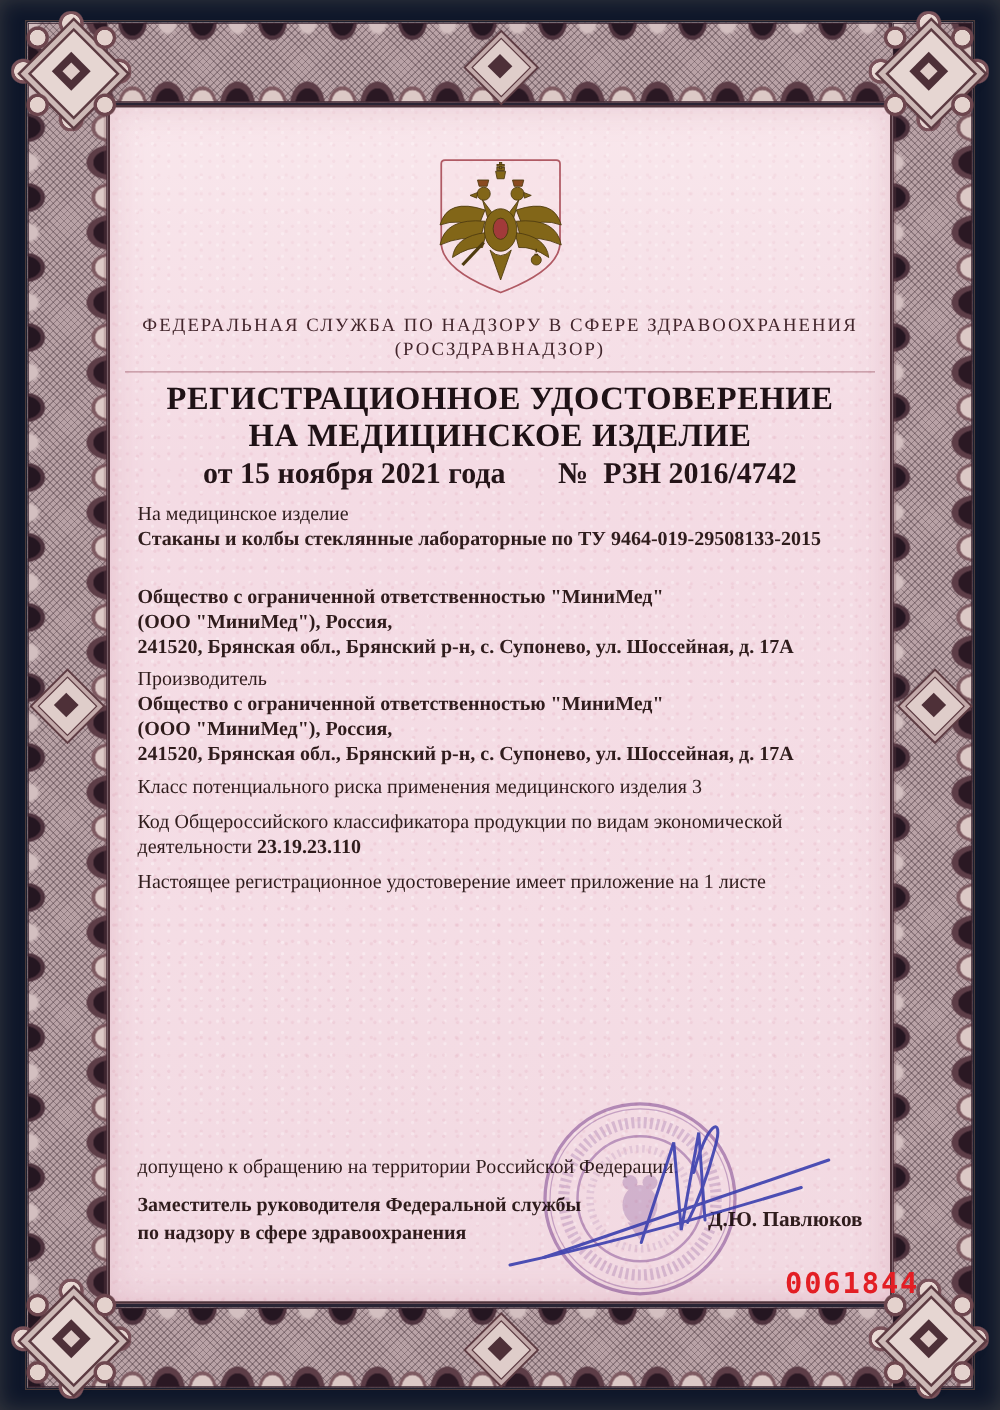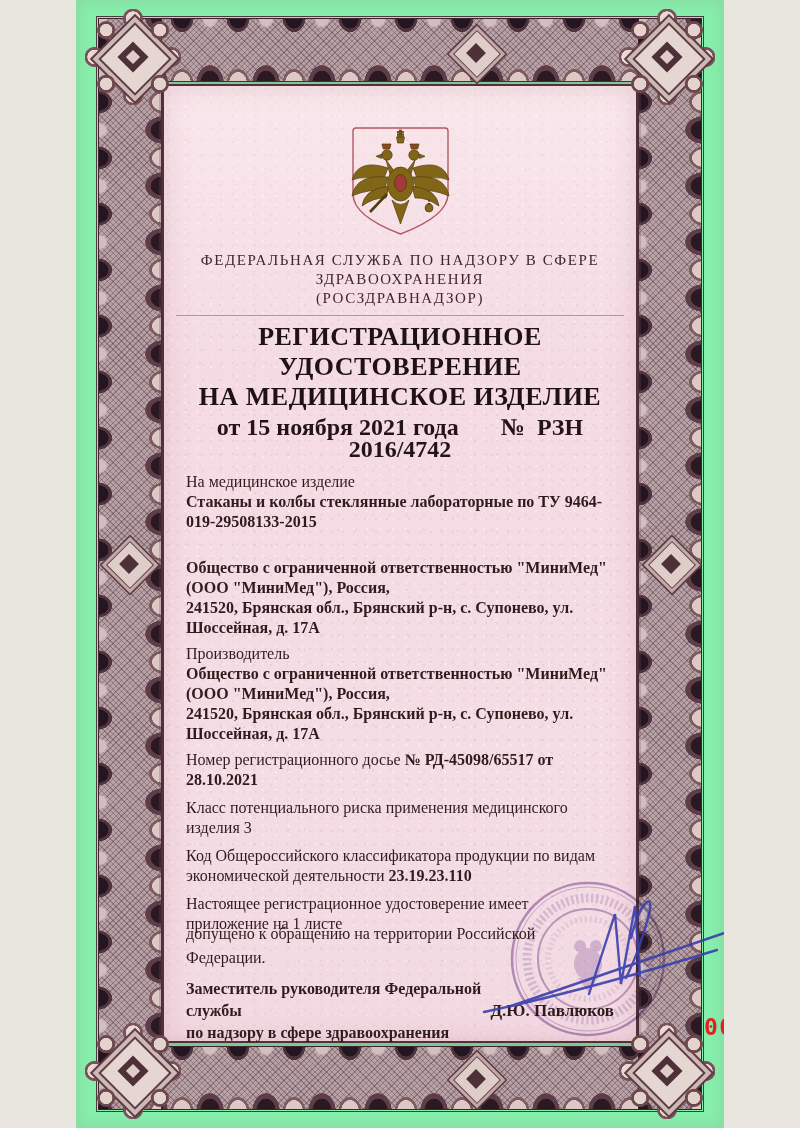--- a/index.html
+++ b/index.html
@@ -1,18 +1,18 @@
 <!DOCTYPE html>
 <html><head>
 <meta charset="utf-8">
 <style>
   html,body{margin:0;padding:0;background:#e9e6df;}
   .doc{
-    position:relative;width:648px;height:1128px;margin:0 auto;
-    background:#86efac;
+    position:relative;width:800px;height:1128px;margin:0 auto;
+    background:#0f172a;
     box-shadow:inset 0 0 16px rgba(150,140,115,.28);
     font-family:"Liberation Serif", serif;
     overflow:hidden;
   }
   
   .frame-line{
     position:absolute;left:20px;right:20px;top:16px;bottom:16px;
     border:1.5px solid #4a3a3a;pointer-events:none;z-index:1;
   }
   
@@ -237,24 +237,20 @@
     </p>
 
     <p class="para">
       <span>Производитель</span><br>
       <span class="b">Общество с ограниченной ответственностью "МиниМед"</span><br>
       <span class="b">(ООО "МиниМед"), Россия,</span><br>
       <span class="b">241520, Брянская обл., Брянский р-н, с. Супонево, ул. Шоссейная, д. 17А</span>
     </p>
 
 
-    <p class="para gap-lg">
-      <span>Номер регистрационного досье</span>
-      <span class="b">№ РД-45098/65517 от 28.10.2021</span>
-    </p>
 
     <p class="para gap-lg">Класс потенциального риска применения медицинского изделия 3</p>
 
     <p class="para gap-lg">
       <span>Код Общероссийского классификатора продукции по видам экономической деятельности</span>
       <span class="b">23.19.23.110</span>
     </p>
 
     <p class="para">Настоящее регистрационное удостоверение имеет приложение на 1 листе</p>
 

